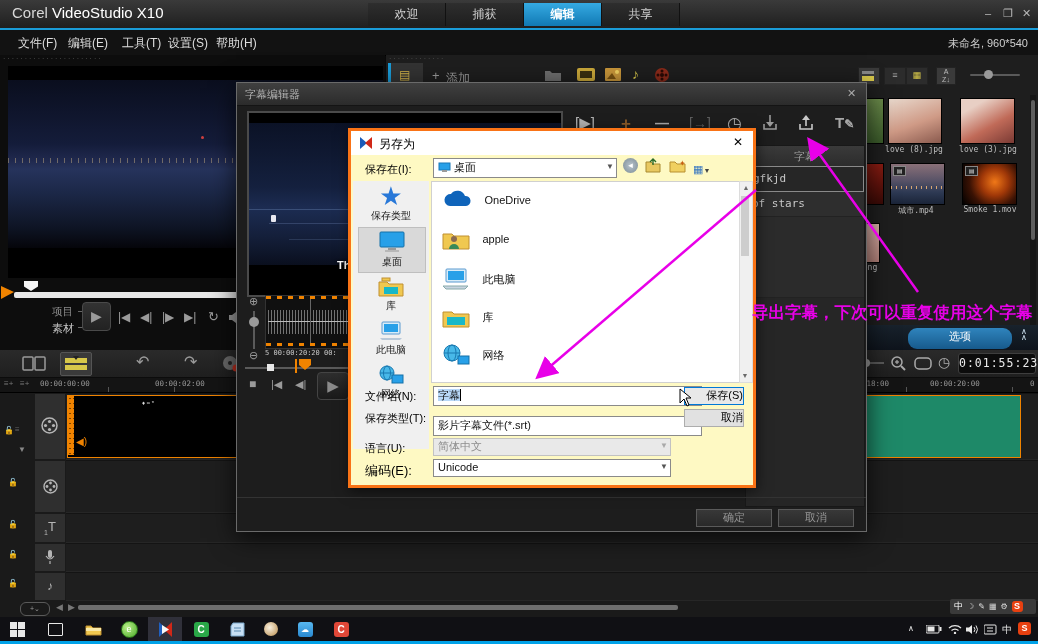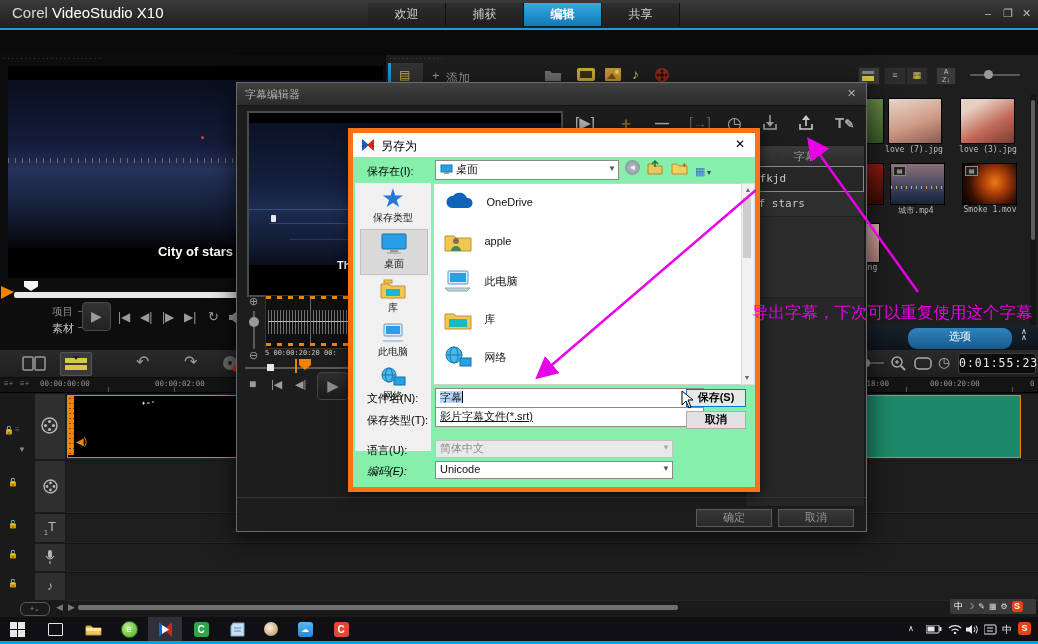--- a/index.html
+++ b/index.html
@@ -22,36 +22,36 @@
   .lbl{font-family:"DejaVu Sans Mono",monospace;font-size:8px;color:#bdbdbd;text-align:center;}
   .thumb{border:1px solid #000;}
   .filmbadge{position:absolute;left:2px;top:2px;width:11px;height:8px;background:#222;border:1px solid #888;
              color:#ddd;font-size:6px;line-height:8px;text-align:center;}
   
   .dlg-dark{background:#1d1d1d;border:1px solid #6a6a6a;box-shadow:0 6px 24px rgba(0,0,0,.7);}
   .dlg-dark-title{background:linear-gradient(#404040,#2b2b2b);height:22px;border-bottom:1px solid #141414;}
   .dbtn{background:linear-gradient(#383838,#292929);border:1px solid #5a5a5a;color:#969696;
         font-size:11px;text-align:center;line-height:15px;}
   
-  .dlg-light{background:#86efac;border:5px solid #f97316;box-shadow:1px 3px 12px rgba(0,0,0,.55);}
+  .dlg-light{background:#fef9c3;border:3px solid #f97316;box-shadow:1px 3px 12px rgba(0,0,0,.55);}
   .combo{background:#fff;border:1px solid #8a8a8a;font-size:11px;color:#111;line-height:16px;padding-left:4px;}
   .combo .arr{position:absolute;right:2px;top:0;color:#555;font-size:8px;line-height:16px;}
   .combo.dis{background:#e9e9e9;color:#8d8d8d;border-color:#c2c2c2;}
-  .wbtn{background:#e1e1e1;border:1px solid #adadad;font-size:11px;color:#000;text-align:center;line-height:15px;font-weight:bold;}
+  .wbtn{background:#e1e1e1;border:1px solid #adadad;font-size:11px;color:#000;text-align:right;line-height:15px;}
   .wbtn.def{border:1px solid #0078d7;background:#e5f1fb00;background:#e8e8e8;}
   .sb-item{width:66px;text-align:center;color:#1a1a1a;font-size:10px;}
   .flist-label{font-size:11px;color:#111;}
   
   .trackhdr{background:#2f2f2f;border:1px solid #1a1a1a;}
   .trackrow{background:#1e1e1e;border-top:1px solid #141414;border-bottom:1px solid #262626;}
   .lock{color:#5e5e5e;font-size:8px;}
   .tick{position:absolute;top:9px;width:1px;height:5px;background:#555;}
   .rlbl{position:absolute;top:1px;font-family:"DejaVu Sans Mono",monospace;font-size:7.5px;color:#9a9a9a;}
   
-  .anno-text{color:#e800e8;font-size:16.5px;white-space:nowrap;font-weight:400;}
+  .anno-text{color:#e800e8;font-size:16.5px;white-space:nowrap;font-weight:700;}
   
   .taskbar{left:0;top:617px;width:1038px;height:24px;background:#101014;}
   .tb-slot{position:absolute;top:0;width:30px;height:24px;display:flex;align-items:center;justify-content:center;}
   .tb-bottom{left:0;top:641px;width:1038px;height:3px;background:#00a2e8;}
   .badge{border-radius:3px;color:#fff;font-weight:bold;text-align:center;}
   .tray{color:#e8e8e8;font-size:10px;}
 </style>
 </head>
 <body>
 
@@ -66,40 +66,46 @@
     <div class="abs tab" style="left:368px;width:77px;">欢迎</div>
     <div class="abs tab" style="left:446px;width:77px;">捕获</div>
     <div class="abs tab active" style="left:524px;width:77px;">编辑</div>
     <div class="abs tab" style="left:602px;width:77px;">共享</div>
     <span class="abs winctl" style="left:985px;top:7px;">–</span>
     <span class="abs winctl" style="left:1003px;top:7px;">❐</span>
     <span class="abs winctl" style="left:1022px;top:7px;">✕</span>
   </div>
   <div class="abs blueline"></div>
 
+  <div class="abs menubar">
+    <span class="abs menuitem" style="left:18px;">文件(F)</span>
+    <span class="abs menuitem" style="left:68px;">编辑(E)</span>
+    <span class="abs menuitem" style="left:122px;">工具(T)</span>
+    <span class="abs menuitem" style="left:168px;">设置(S)</span>
+    <span class="abs menuitem" style="left:216px;">帮助(H)</span>
+    <span class="abs" style="right:10px;top:6px;font-size:11px;color:#cfcfcf;">未命名, 960*540</span>
+  </div>
 
   <div class="abs panel" style="left:0;top:55px;width:385px;height:295px;background:#0d0d0d;">
     <div class="abs dots" style="left:3px;top:2px;">·······················</div>
 
     <div class="abs" style="left:8px;top:11px;width:375px;height:212px;background:#000;overflow:hidden;">
       <div class="abs" style="left:0;top:14px;width:375px;height:168px;
            background:linear-gradient(180deg,#0a0e1e 0%,#141c3a 38%,#20294e 48%,#26335c 53%,#1b2746 68%,#0e1424 88%,#05050a 100%);">
         <div class="abs" style="left:0;top:78px;width:375px;height:5px;opacity:.65;
              background:repeating-linear-gradient(90deg,rgba(255,220,150,.55) 0 1px,transparent 1px 7px);"></div>
         <div class="abs" style="left:193px;top:56px;width:3px;height:3px;background:#d04040;border-radius:50%;"></div>
 
         <div class="abs" style="left:228px;top:28px;width:120px;height:140px;filter:blur(1.5px);">
           <div class="abs" style="left:28px;top:0;width:36px;height:46px;border-radius:50% 50% 45% 45%;background:linear-gradient(140deg,#6e4a3a,#3a241c);"></div>
           <div class="abs" style="left:22px;top:-8px;width:42px;height:22px;border-radius:50%;background:#1a1210;"></div>
           <div class="abs" style="left:2px;top:40px;width:110px;height:100px;border-radius:40% 30% 0 0;background:#0b0b12;"></div>
           <div class="abs" style="left:58px;top:48px;width:46px;height:72px;border-radius:45% 40% 0 0;background:linear-gradient(150deg,#d8dade,#8d9098);"></div>
         </div>
       </div>
-      <div class="abs" style="left:0;top:178px;width:375px;text-align:center;font-weight:bold;font-size:13px;color:#fff;
-           text-shadow:0 0 3px #000,1px 1px 2px #000;">City of stars</div>
     </div>
 
     <div class="abs" style="left:24px;top:226px;width:14px;height:10px;background:#f5f5f5;clip-path:polygon(0 0,100% 0,100% 55%,50% 100%,0 55%);"></div>
     <div class="abs" style="left:14px;top:237px;width:368px;height:6px;background:#e8e8e8;border-radius:2px;"></div>
     <div class="abs" style="left:1px;top:231px;width:0;height:0;border-left:13px solid #f08300;border-top:6px solid transparent;border-bottom:7px solid transparent;"></div>
 
     <span class="abs" style="left:52px;top:250px;font-size:10.5px;color:#8c8c8c;">项目</span>
     <span class="abs" style="left:78px;top:256px;width:10px;border-top:1px solid #666;"></span>
     <span class="abs" style="left:52px;top:266px;font-size:11px;color:#c8c8c8;">素材</span>
     <span class="abs" style="left:78px;top:272px;width:10px;border-top:1px solid #666;"></span>
@@ -153,21 +159,21 @@
     </div>
     <div class="abs" style="left:498px;top:12px;width:20px;height:16px;background:#2c2c2c;border:1px solid #222;color:#aaa;font-size:9px;text-align:center;line-height:15px;">≡</div>
     <div class="abs" style="left:520px;top:12px;width:20px;height:16px;background:#2c2c2c;border:1px solid #222;color:#d8c84a;font-size:9px;text-align:center;line-height:15px;">▦</div>
     <div class="abs" style="left:550px;top:12px;width:18px;height:16px;background:#3a3a3a;border:1px solid #222;color:#bbb;font-size:7px;line-height:8px;text-align:center;">A<br>Z↓</div>
     <div class="abs" style="left:584px;top:19px;width:50px;height:2px;background:#5a5a5a;border-radius:1px;">
       <div class="abs" style="left:14px;top:-4px;width:9px;height:9px;border-radius:50%;background:#9a9a9a;"></div>
     </div>
 
     <div class="abs thumb" style="left:478px;top:43px;width:18px;height:44px;background:linear-gradient(#6a8a4a,#3a5a2a);"></div>
     <div class="abs thumb" style="left:502px;top:43px;width:52px;height:44px;background:linear-gradient(160deg,#e8d8cc,#cf9a86 55%,#8a5a4e);"></div>
-    <div class="abs lbl" style="left:496px;top:90px;width:64px;">love (7).jpg</div>
+    <div class="abs lbl" style="left:496px;top:90px;width:64px;">love (8).jpg</div>
     <div class="abs thumb" style="left:574px;top:43px;width:53px;height:44px;background:linear-gradient(150deg,#e8cfc4 20%,#c06a58 60%,#7a3a34);"></div>
     <div class="abs lbl" style="left:570px;top:90px;width:64px;">love (3).jpg</div>
 
     <div class="abs thumb" style="left:478px;top:108px;width:18px;height:40px;background:linear-gradient(#8a1c12,#3a0a06);"></div>
     <div class="abs thumb" style="left:504px;top:108px;width:53px;height:40px;background:linear-gradient(180deg,#8a7078 0%,#5a5468 40%,#2e3a54 70%,#1a2438 100%);">
       <div class="filmbadge">▤</div>
       <div class="abs" style="left:0;top:22px;width:53px;height:3px;background:repeating-linear-gradient(90deg,rgba(255,190,120,.8) 0 1px,transparent 1px 5px);"></div>
     </div>
     <div class="abs lbl" style="left:498px;top:150px;width:64px;">城市.mp4</div>
     <div class="abs thumb" style="left:576px;top:108px;width:53px;height:40px;background:radial-gradient(circle at 60% 45%,#f07818 0%,#a03808 35%,#3a1204 65%,#000 100%);">
@@ -507,31 +513,31 @@
       <div class="abs" style="left:0;bottom:0;width:10px;color:#6a6a6a;font-size:7px;text-align:center;line-height:12px;">▼</div>
     </div>
 
     <span class="abs" style="left:14px;top:258px;font-size:11px;color:#000;">文件名(N):</span>
     <div class="abs combo" style="left:82px;top:255px;width:263px;height:18px;">
       <span style="background:#b8d8f8;">字幕</span><span style="border-left:1px solid #000;margin-left:0;"></span>
       <span class="arr">▼</span>
     </div>
     <div class="abs wbtn def" style="left:333px;top:256px;width:58px;height:16px;">保存(S)</div>
     <span class="abs" style="left:14px;top:280px;font-size:11px;color:#000;">保存类型(T):</span>
-    <div class="abs combo" style="left:82px;top:274px;width:263px;height:18px;text-decoration:underline;">
+    <div class="abs combo" style="left:82px;top:285px;width:263px;height:18px;">
       <span>影片字幕文件(*.srt)</span>
       <span class="arr">▼</span>
     </div>
     <div class="abs wbtn" style="left:333px;top:278px;width:58px;height:16px;">取消</div>
     <span class="abs" style="left:14px;top:310px;font-size:11px;color:#000;">语言(U):</span>
     <div class="abs combo dis" style="left:82px;top:307px;width:232px;height:16px;line-height:14px;">
       <span>简体中文</span>
       <span class="arr" style="line-height:14px;color:#aaa;">▼</span>
     </div>
-    <span class="abs" style="left:14px;top:331px;font-size:11px;color:#000;font-style:italic;">编码(E):</span>
+    <span class="abs" style="left:14px;top:331px;font-size:13px;color:#000;">编码(E):</span>
     <div class="abs combo" style="left:82px;top:328px;width:232px;height:16px;line-height:14px;">
       <span>Unicode</span>
       <span class="arr" style="line-height:14px;">▼</span>
     </div>
 
     <svg class="abs" width="14" height="20" style="left:328px;top:257px;z-index:25;">
       <polygon points="1,1 1,15 5,11 8,18 10,17 7,10 12,10" fill="#fff" stroke="#000" stroke-width="1"></polygon>
     </svg>
   </div>
 

